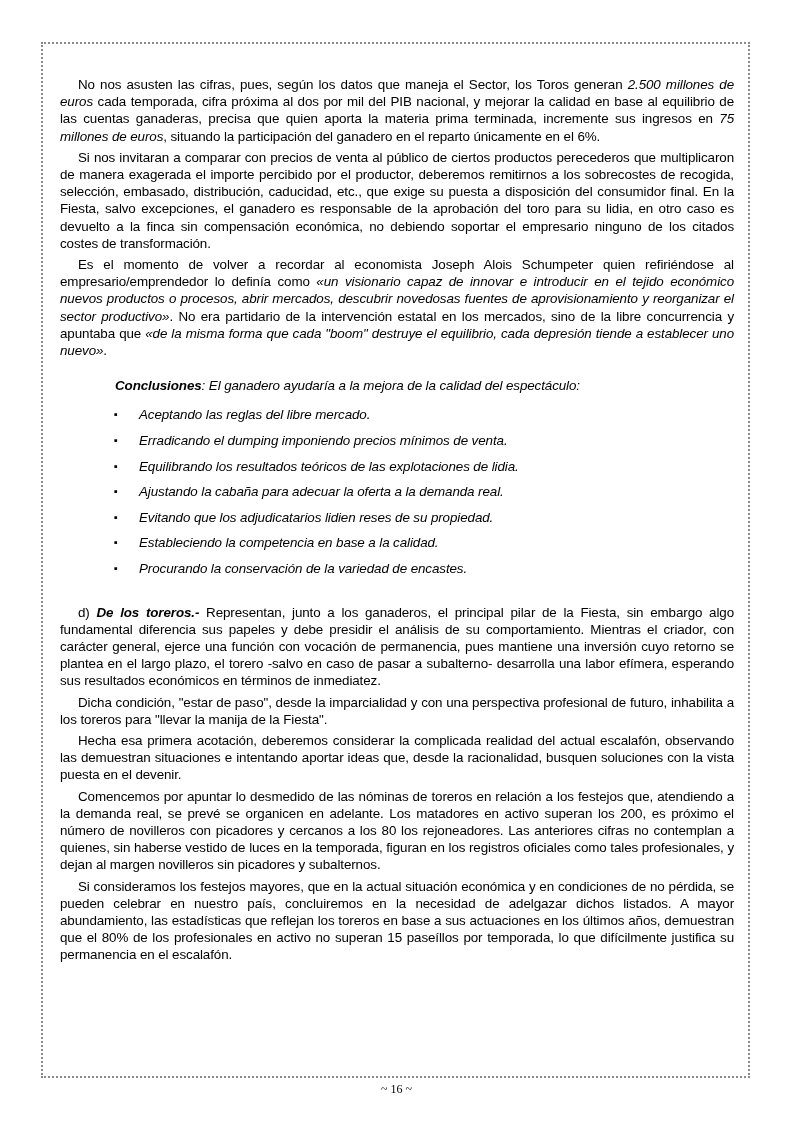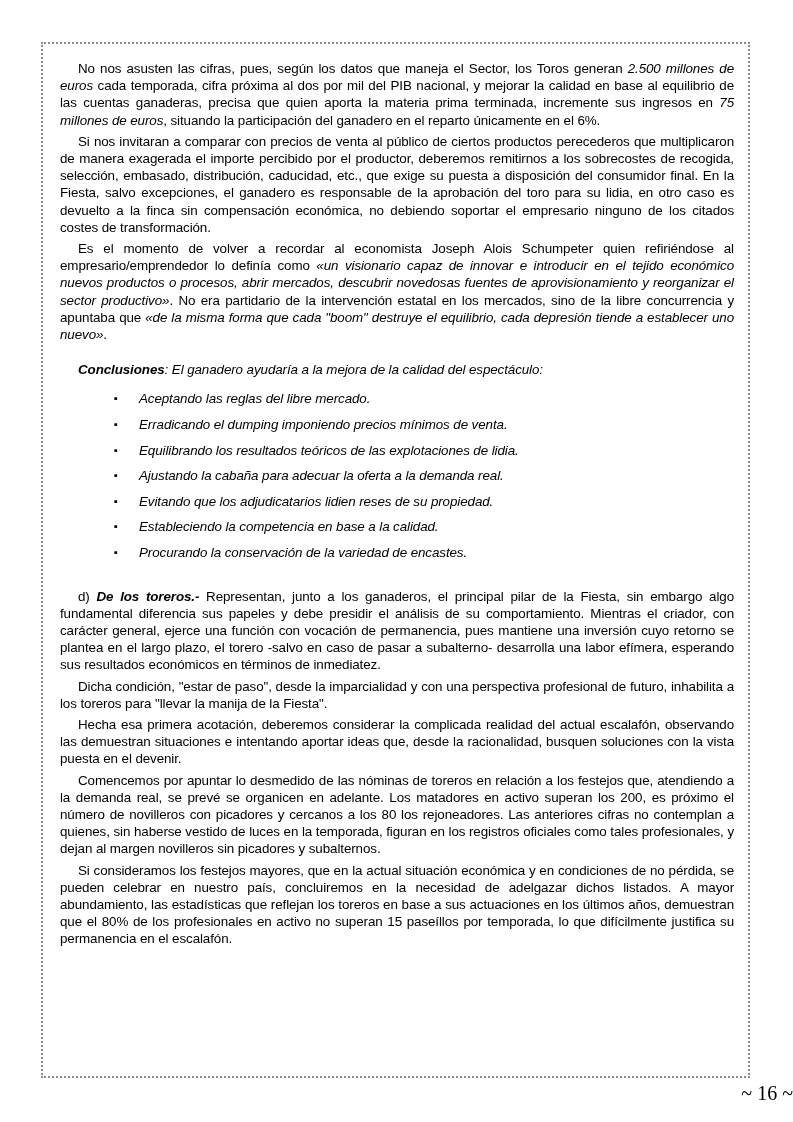--- a/index.html
+++ b/index.html
@@ -4,36 +4,36 @@
 <style>
   html, body { margin: 0; padding: 0; background: #ffffff; }
   body { width: 793px; height: 1122px; position: relative; overflow: hidden;
          font-family: "Liberation Sans", sans-serif; color: #000; }
   .frame {
     position: absolute; left: 41px; top: 42px; width: 709px; height: 1036px;
     box-sizing: border-box;
     border: 2px dotted #8a8a8a;
   }
   .content {
-    position: absolute; left: 60px; top: 60px; width: 674px;
+    position: absolute; left: 60px; top: 76px; width: 674px;
     font-size: 13.4px; line-height: 17.2px; letter-spacing: -0.1px;
   }
   .content p { margin: 0 0 4px 0; text-align: justify; text-indent: 18px; }
   .content p.gap { margin-top: 18px; }
   em { font-style: italic; }
   .concl { margin: 18px 0 0 18px; text-indent: 0; }
-  .concl b { font-weight: bold; font-style: italic; }
+  .concl b { font-weight: bold; font-style: italic; margin-left: 37px; }
   .concl i { font-style: italic; }
   ul.bullets { list-style: none; margin: 12px 0 0 0; padding: 0; }
   ul.bullets li { position: relative; padding-left: 79px; height: 25.6px; line-height: 17px; font-style: italic; }
   ul.bullets li::before { content: "\25AA"; position: absolute; left: 54px; top: 0; font-style: normal; font-size: 11px; }
   .section-head { font-weight: bold; font-style: italic; }
   .page-number {
-    position: absolute; left: 0; width: 793px; top: 1082px; text-align: right;
-    font-family: "Liberation Serif", serif; font-size: 20px;
+    position: absolute; left: 0; width: 793px; top: 1082px; text-align: center;
+    font-family: "Liberation Serif", serif; font-size: 12px;
   }
 </style>
 </head>
 <body>
 
 <div class="frame"></div>
 
 <div class="content">
   <p><span>No nos asusten las cifras, pues, según los datos que maneja el Sector, los Toros generan </span><em>2.500 millones de euros</em><span> cada temporada, cifra próxima al dos por mil del PIB nacional, y mejorar la calidad en base al equilibrio de las cuentas ganaderas, precisa que quien aporta la materia prima terminada, incremente sus ingresos en </span><em>75 millones de euros</em><span>, situando la participación del ganadero en el reparto únicamente en el 6%.</span></p>
 

